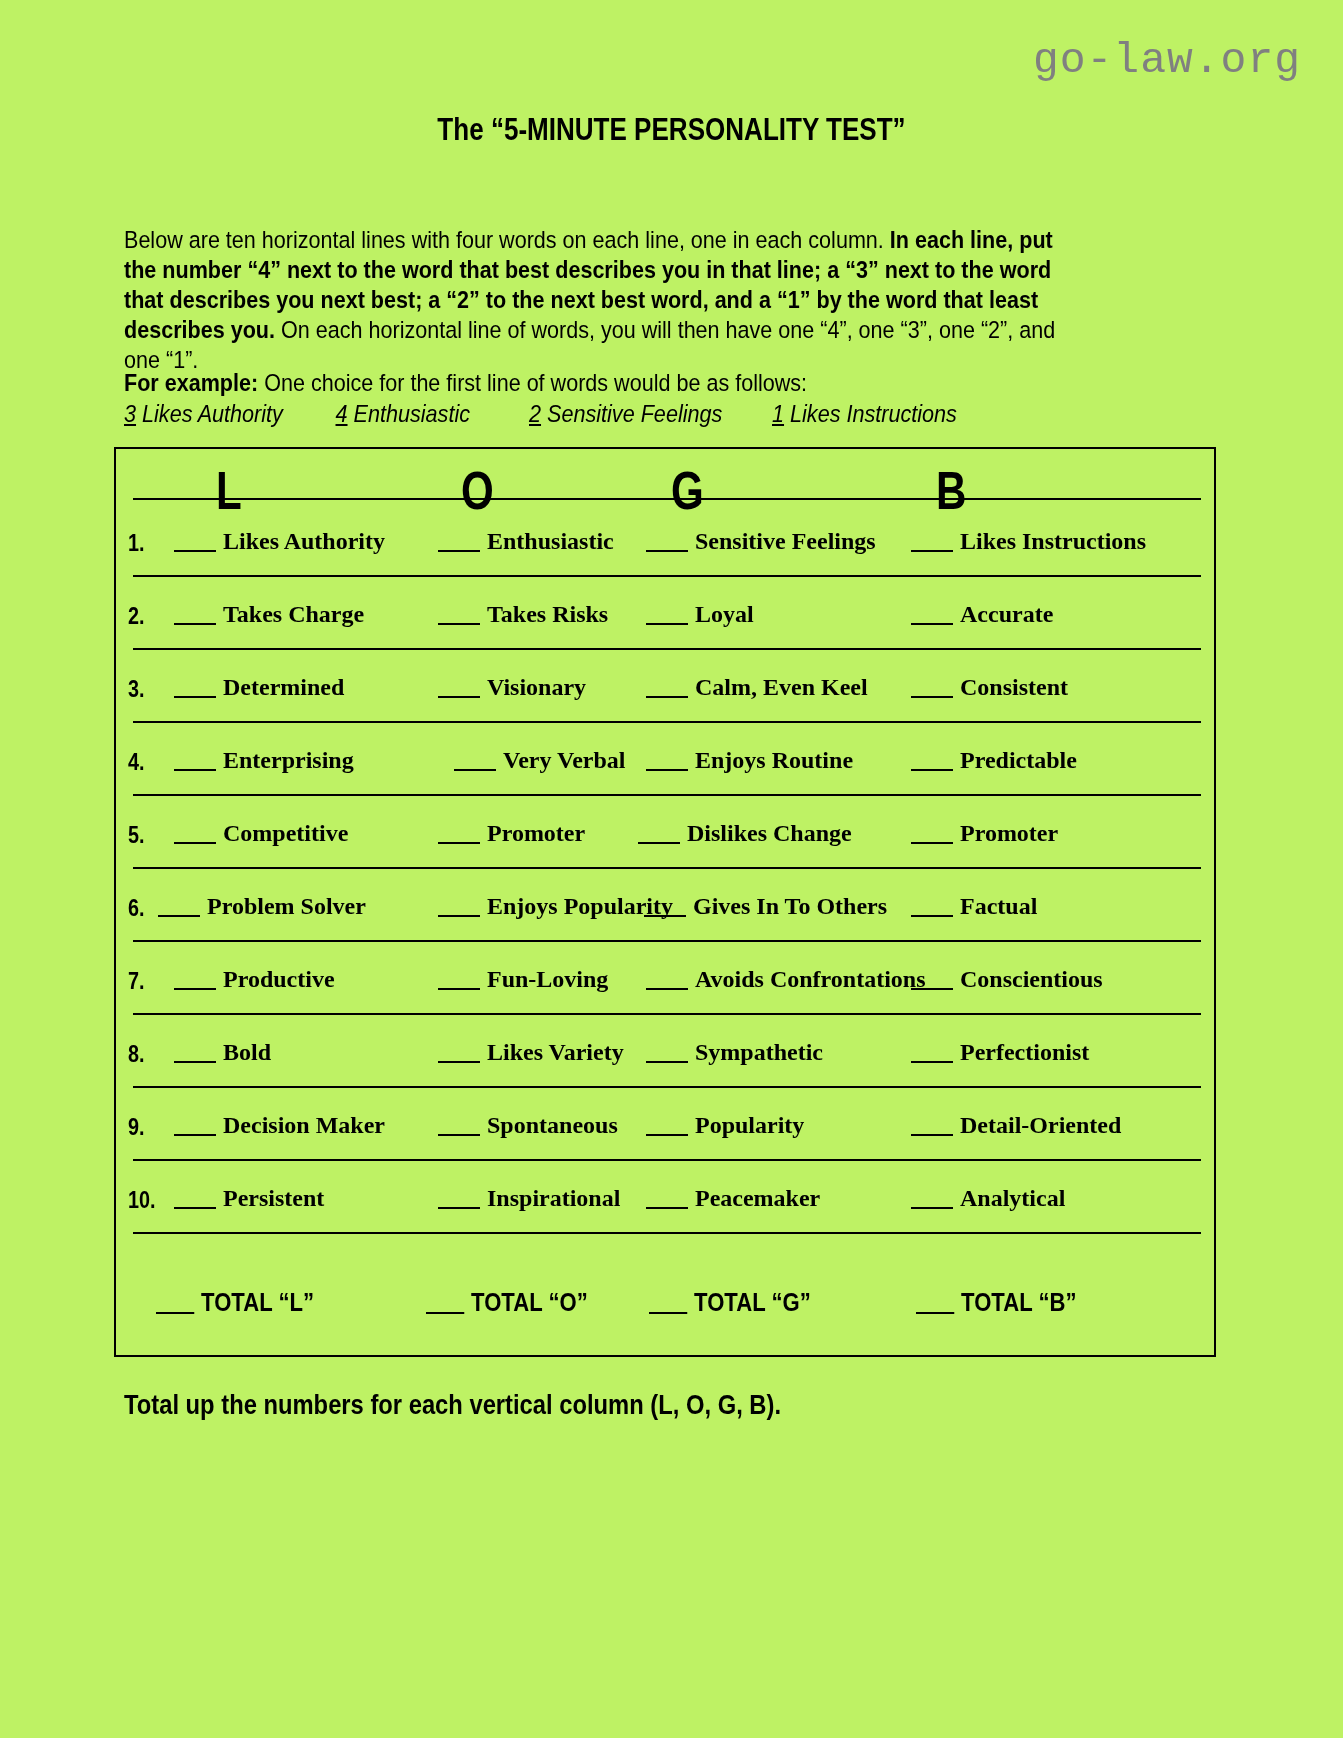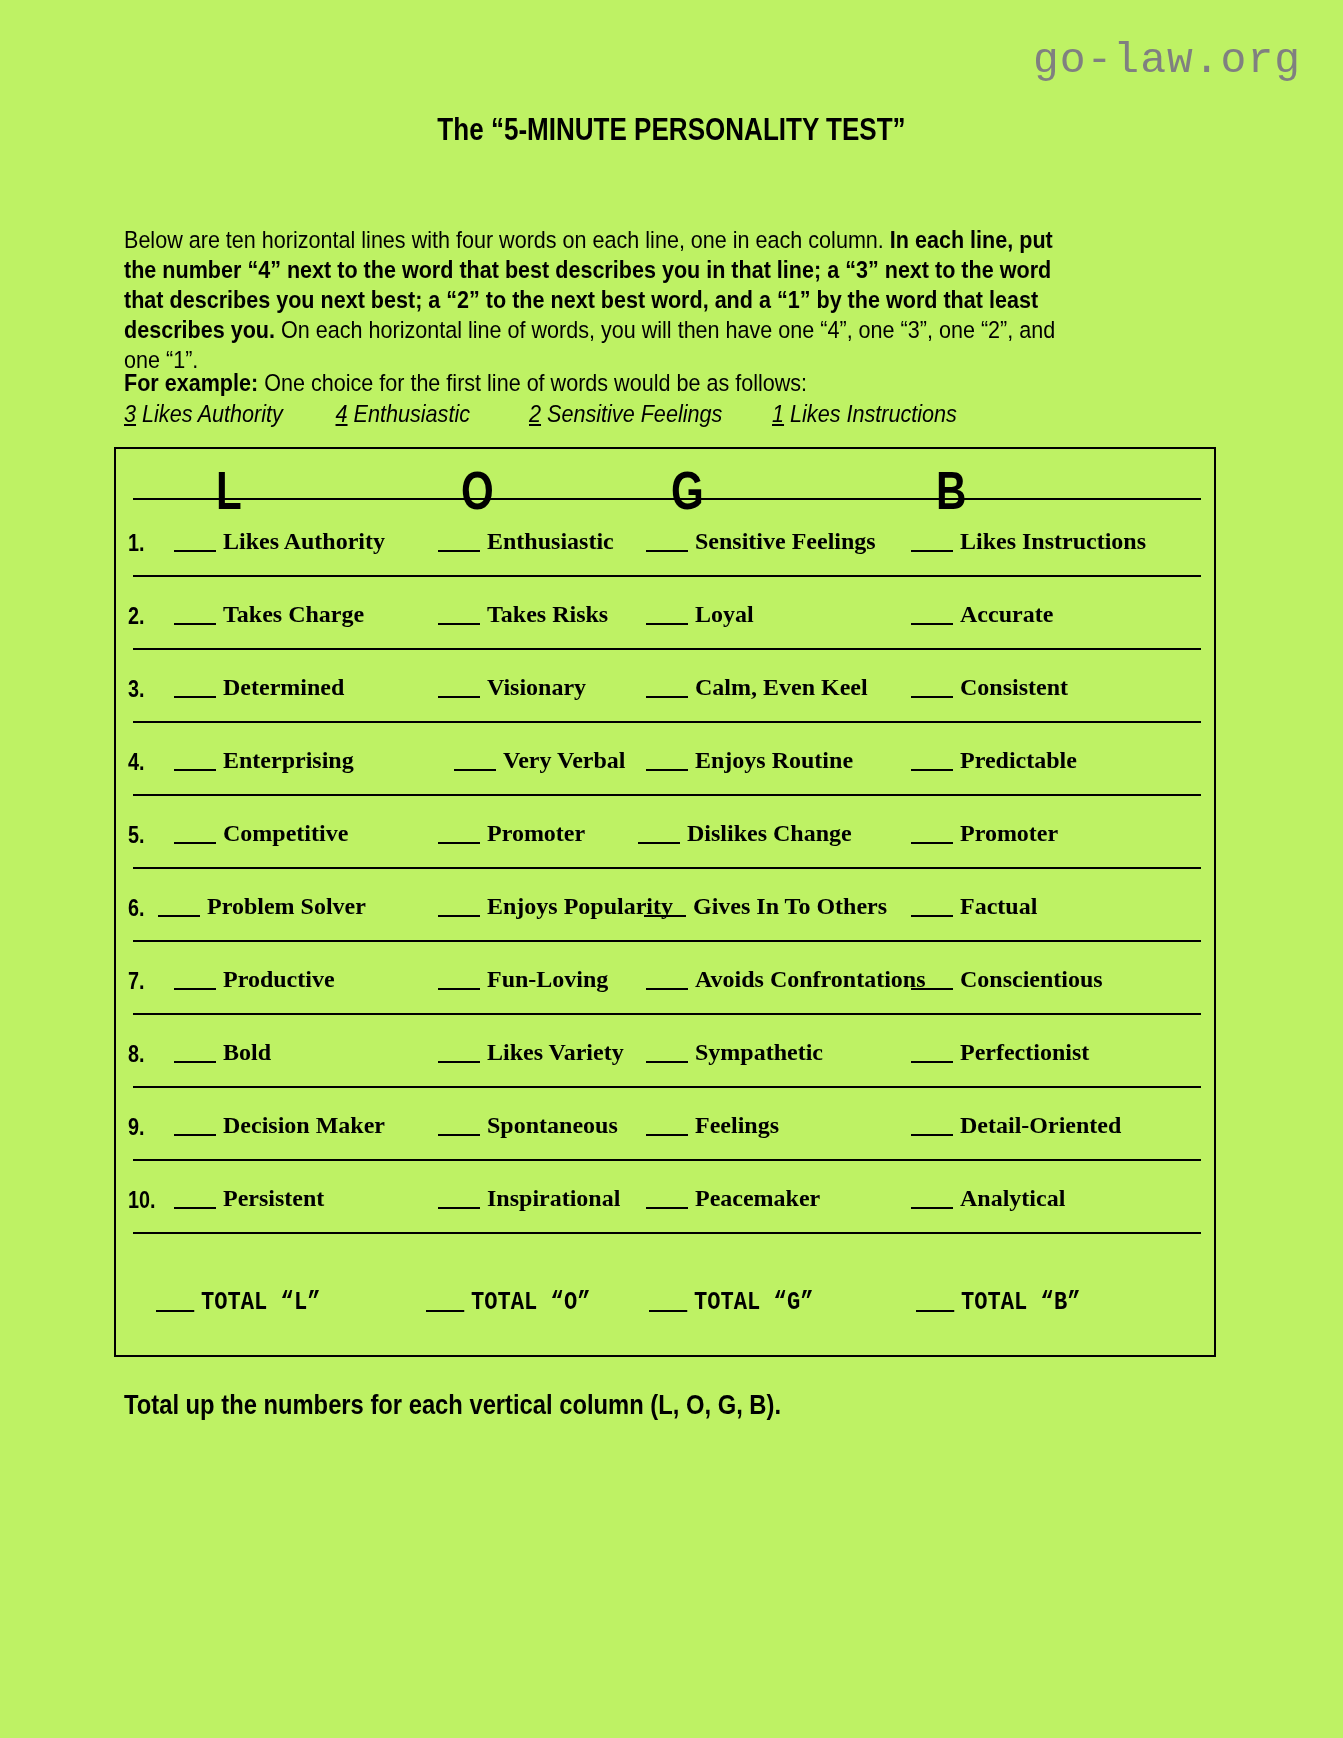--- a/index.html
+++ b/index.html
@@ -162,21 +162,21 @@
     margin-right: 7px;
     vertical-align: -3px;
   }
 
   
   .totals {
     position: absolute;
     left: 0;
     width: 1100px;
     height: 36px;
-    font-family: Liberation Mono, monospace;
+    font-family: Liberation Sans, sans-serif;
     font-weight: bold;
     font-size: 26px;
   }
   .totals .tcell {
     position: absolute;
     top: 0;
     white-space: nowrap;
     transform: scaleX(0.85);
     transform-origin: left top;
   }
@@ -310,21 +310,21 @@
       <span class="cell" style="left:530px;"><span class="blank"></span><span>Sympathetic</span></span>
       <span class="cell" style="left:795px;"><span class="blank"></span><span>Perfectionist</span></span>
     </div>
 
     <div class="hr" style="top:637px;"></div>
 
     <div class="row" style="top:663px;">
       <span class="rnum">9.</span>
       <span class="cell" style="left:58px;"><span class="blank"></span><span>Decision Maker</span></span>
       <span class="cell" style="left:322px;"><span class="blank"></span><span>Spontaneous</span></span>
-      <span class="cell" style="left:530px;"><span class="blank"></span><span>Feelings</span></span>
+      <span class="cell" style="left:530px;"><span class="blank"></span><span>Popularity</span></span>
       <span class="cell" style="left:795px;"><span class="blank"></span><span>Detail-Oriented</span></span>
     </div>
 
     <div class="hr" style="top:710px;"></div>
 
     <div class="row" style="top:736px;padding-left:8px;">
       <span class="rnum">10.</span>
       <span class="cell" style="left:58px;"><span class="blank"></span><span>Persistent</span></span>
       <span class="cell" style="left:322px;"><span class="blank"></span><span>Inspirational</span></span>
       <span class="cell" style="left:530px;"><span class="blank"></span><span>Peacemaker</span></span>

